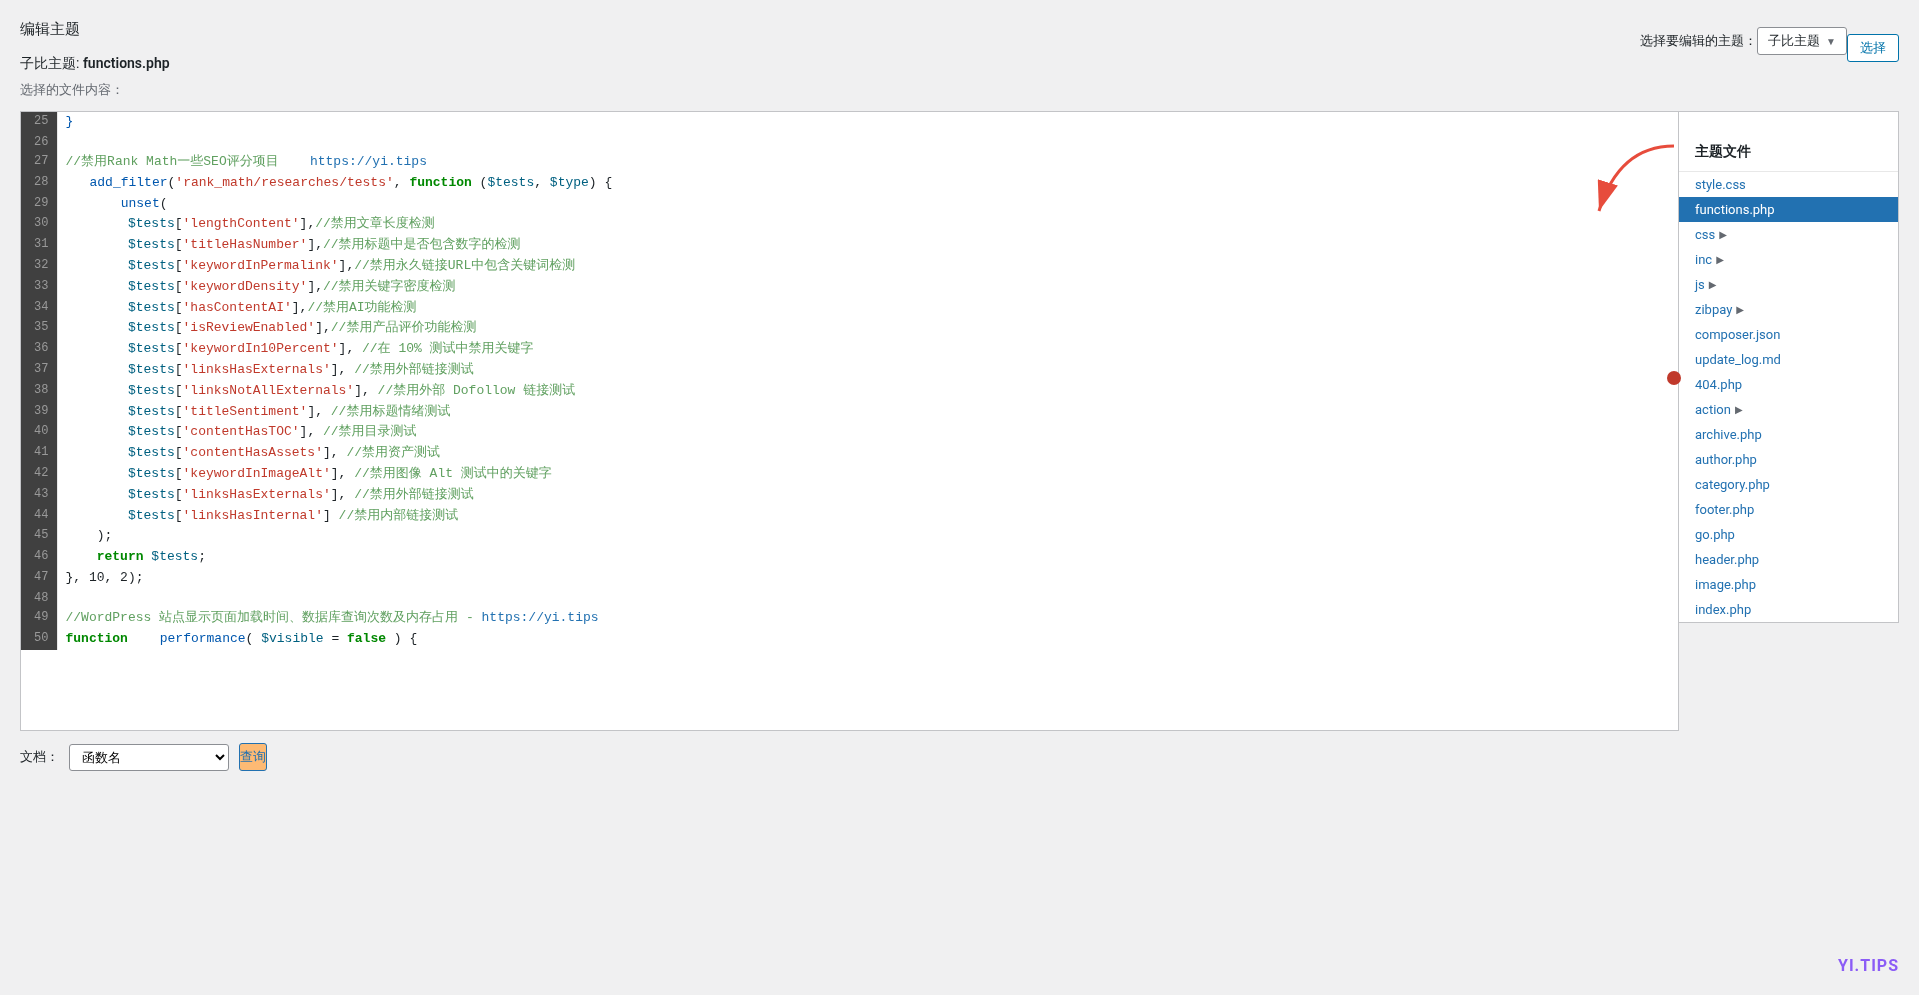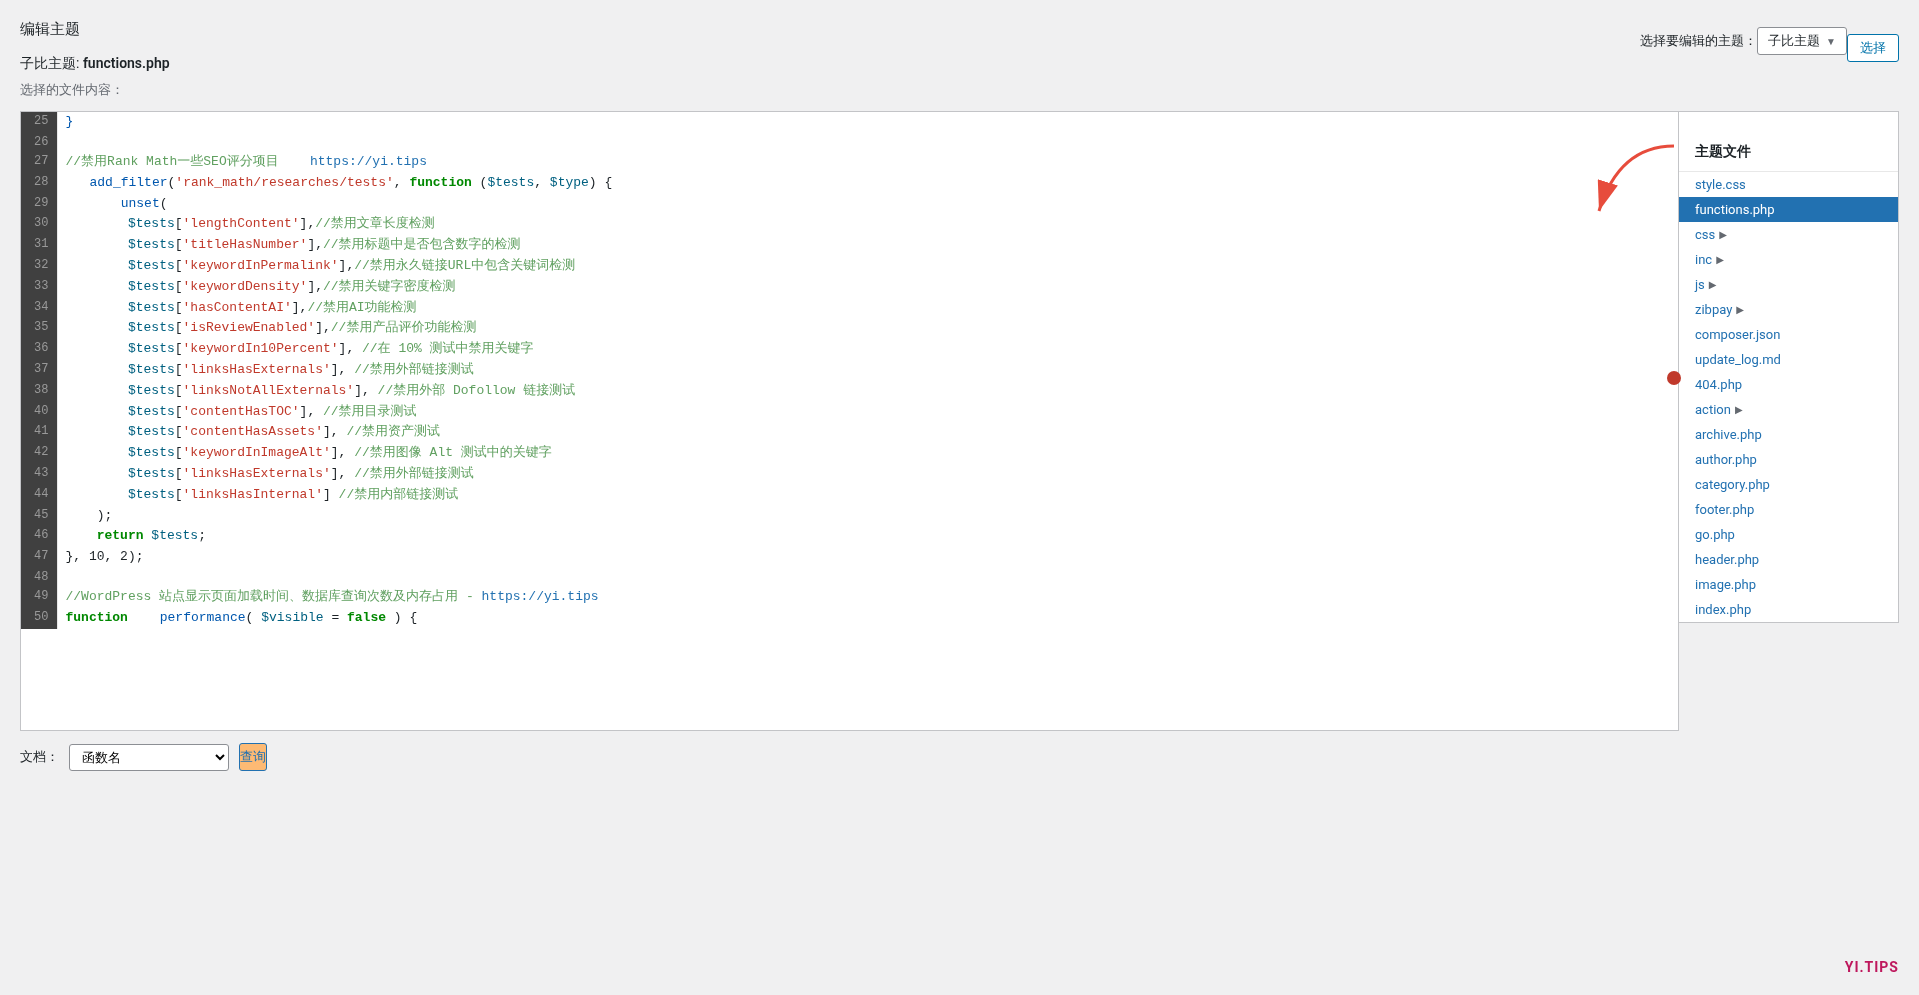--- a/index.html
+++ b/index.html
@@ -190,23 +190,23 @@
       border-radius: 3px;
       font-size: 13px;
       cursor: pointer;
     }
 
     
     .brand-watermark {
       position: absolute;
       bottom: 20px;
       right: 20px;
-      color: #be185d;
+      color: #8b5cf6;
       font-weight: 700;
-      font-size: 14px;
+      font-size: 16px;
       letter-spacing: 1px;
     }
 
     
     .file-tree::-webkit-scrollbar {
       width: 8px;
     }
     .file-tree::-webkit-scrollbar-track {
       background: #f1f1f1;
     }
@@ -312,20 +312,24 @@
             <tr>
               <td class="line-num">37</td>
               <td class="line-code">        <span class="c-var">$tests</span>[<span class="c-string">'linksHasExternals'</span>], <span class="c-comment">//禁用外部链接测试</span></td>
             </tr>
 
             <tr>
               <td class="line-num">38</td>
               <td class="line-code">        <span class="c-var">$tests</span>[<span class="c-string">'linksNotAllExternals'</span>], <span class="c-comment">//禁用外部 Dofollow 链接测试</span></td>
             </tr>
 
+            <tr>
+              <td class="line-num">39</td>
+              <td class="line-code">        <span class="c-var">$tests</span>[<span class="c-string">'titleSentiment'</span>], <span class="c-comment">//禁用标题情绪测试</span></td>
+            </tr>
 
             <tr>
               <td class="line-num">40</td>
               <td class="line-code">        <span class="c-var">$tests</span>[<span class="c-string">'contentHasTOC'</span>], <span class="c-comment">//禁用目录测试</span></td>
             </tr>
 
             <tr>
               <td class="line-num">41</td>
               <td class="line-code">        <span class="c-var">$tests</span>[<span class="c-string">'contentHasAssets'</span>], <span class="c-comment">//禁用资产测试</span></td>
             </tr>

